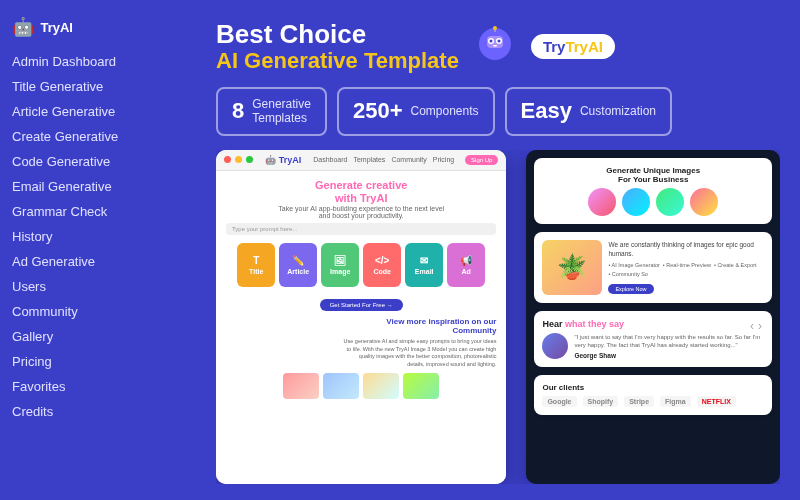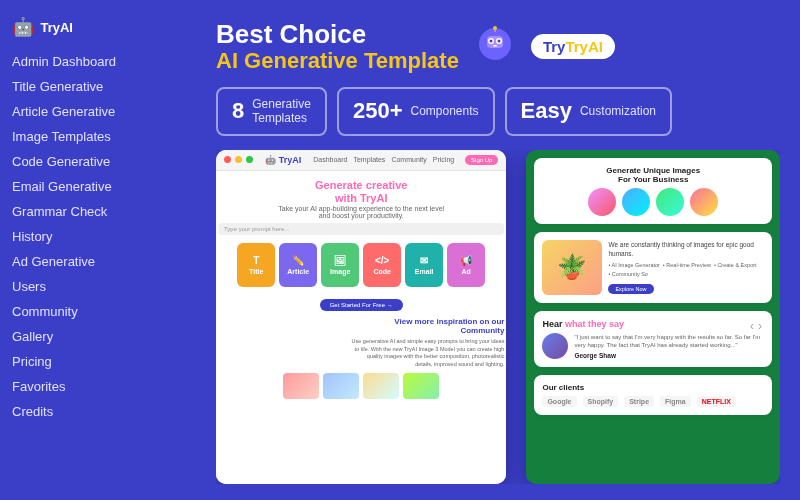--- a/index.html
+++ b/index.html
@@ -135,21 +135,21 @@
     .sc-dot { width: 7px; height: 7px; border-radius: 50%; }
     .sc-dot.red { background: #ff5f57; }
     .sc-dot.yellow { background: #febc2e; }
     .sc-dot.green { background: #28c840; }
     .sc-logo { font-size: 9px; font-weight: bold; color: #3b3fc8; margin-left: 8px; }
     .sc-nav-items { display: flex; gap: 6px; margin-left: 8px; }
     .sc-nav-item { font-size: 7px; color: #666; }
     .sc-body {
       flex: 1;
       background: white;
-      padding: 8px 2px;
+      padding: 8px 10px;
       overflow: hidden;
     }
     .sc-hero {
       text-align: center;
       margin-bottom: 8px;
     }
     .sc-hero-title {
       font-size: 11px;
       font-weight: 900;
       color: #ff69b4;
@@ -217,21 +217,21 @@
     }
     .sc-img-placeholder {
       width: 36px;
       height: 26px;
       border-radius: 4px;
     }
 
     
     .screenshot-right {
       flex: 0.9;
-      background: #15803d;
+      background: #0f172a;
       border-radius: 10px;
       overflow: hidden;
       box-shadow: 0 4px 20px rgba(0,0,0,0.3);
       display: flex;
       flex-direction: column;
       padding: 8px;
       gap: 8px;
     }
     .sr-card {
       background: white;
@@ -301,21 +301,21 @@
 <body>
 
 <aside class="sidebar">
   <div style="margin-bottom: 10px; display: flex; align-items: center; gap: 6px;">
     <span style="font-size: 18px;">🤖</span>
     <span style="font-size: 13px; font-weight: bold; color: white;">TryAI</span>
   </div>
   <div class="sidebar-item">Admin Dashboard</div>
   <div class="sidebar-item">Title Generative</div>
   <div class="sidebar-item">Article Generative</div>
-  <div class="sidebar-item">Image Templates</div>
+  <div class="sidebar-item">Create Generative</div>
   <div class="sidebar-item">Code Generative</div>
   <div class="sidebar-item">Email Generative</div>
   <div class="sidebar-item">Grammar Check</div>
   <div class="sidebar-item">History</div>
   <div class="sidebar-item">Ad Generative</div>
   <div class="sidebar-item">Users</div>
   <div class="sidebar-item">Community</div>
   <div class="sidebar-item">Gallery</div>
   <div class="sidebar-item">Pricing</div>
   <div class="sidebar-item">Favorites</div>

